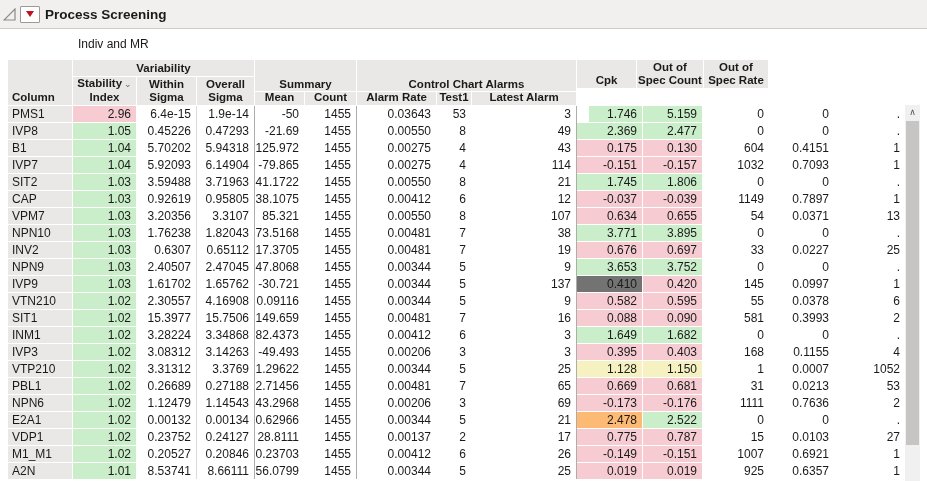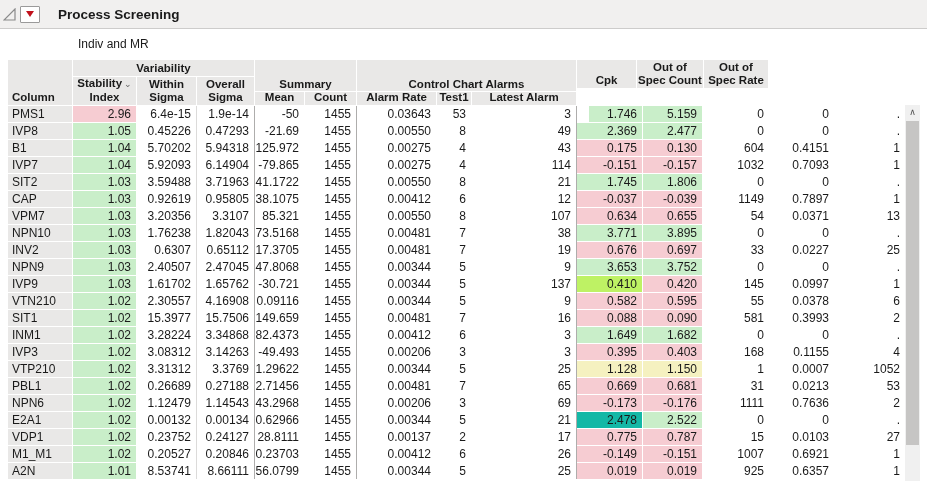--- a/index.html
+++ b/index.html
@@ -15,21 +15,21 @@
     background:#f1f0ef;border-bottom:1px solid #cdcccb;
     display:flex;align-items:center;
   }
   .outline-tri{margin-left:3px;width:13px;height:13px;flex:0 0 auto;cursor:pointer;}
   .rt-btn{
     margin-left:4px;width:18px;height:15px;flex:0 0 auto;
     background:#ffffff;border:1px solid #9a9a9a;border-radius:1px;
     display:flex;align-items:center;justify-content:center;cursor:pointer;
   }
   .rt-icon{width:0;height:0;border-left:4px solid transparent;border-right:4px solid transparent;border-top:6px solid #c1121c;}
-  .title-text{margin-left:18px;font-size:13.5px;font-weight:bold;}
+  .title-text{margin-left:5px;font-size:13.5px;font-weight:bold;}
   
   .subtitle{position:absolute;left:78px;top:37px;font-size:12px;}
   
   .tbl{position:absolute;left:8px;top:60px;width:897px;}
   .thead{display:flex;gap:1px;}
   .hblock{display:flex;flex-direction:column;gap:1px;}
   .hrow{display:flex;gap:1px;}
   .gcell,.hcell{background:#e9e8e7;font-weight:bold;font-size:11.5px;box-sizing:border-box;}
   .gcell{text-align:center;}
   .g-top{height:16px;line-height:16px;}
@@ -316,21 +316,21 @@
   <div class="trow">
     <span class="c rowlabel">IVP9</span>
     <span class="c" style="background: rgb(201, 238, 201);">1.03</span>
     <span class="c">1.61702</span>
     <span class="c">1.65762</span>
     <span class="c">-30.721</span>
     <span class="c">1455</span>
     <span class="c">0.00344</span>
     <span class="c">5</span>
     <span class="c">137</span>
-    <span class="c" style="background: #bef264;">0.410</span>
+    <span class="c" style="background: #737373;">0.410</span>
     <span class="c" style="background: rgb(246, 204, 210);">0.420</span>
     <span class="c">145</span>
     <span class="c">0.0997</span>
     <span class="c">1</span>
   </div>
 
   <div class="trow">
     <span class="c rowlabel">VTN210</span>
     <span class="c" style="background: rgb(201, 238, 201);">1.02</span>
     <span class="c">2.30557</span>
@@ -452,21 +452,21 @@
   <div class="trow">
     <span class="c rowlabel">E2A1</span>
     <span class="c" style="background: rgb(201, 238, 201);">1.02</span>
     <span class="c">0.00132</span>
     <span class="c">0.00134</span>
     <span class="c">0.62966</span>
     <span class="c">1455</span>
     <span class="c">0.00344</span>
     <span class="c">5</span>
     <span class="c">21</span>
-    <span class="c" style="background: #14b8a6;">2.478</span>
+    <span class="c" style="background: #fdba74;">2.478</span>
     <span class="c" style="background: rgb(201, 238, 201);">2.522</span>
     <span class="c">0</span>
     <span class="c">0</span>
     <span class="c">.</span>
   </div>
 
   <div class="trow">
     <span class="c rowlabel">VDP1</span>
     <span class="c" style="background: rgb(201, 238, 201);">1.02</span>
     <span class="c">0.23752</span>

